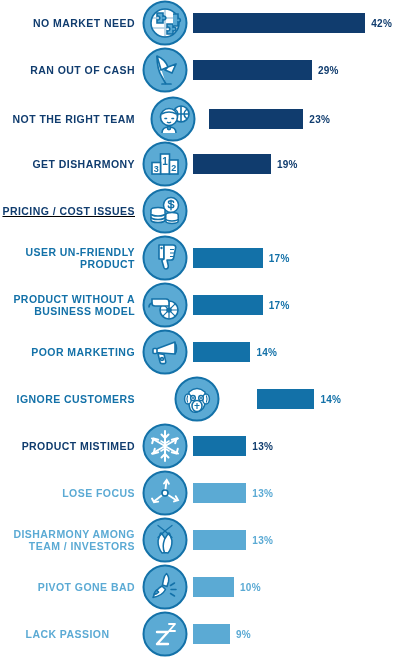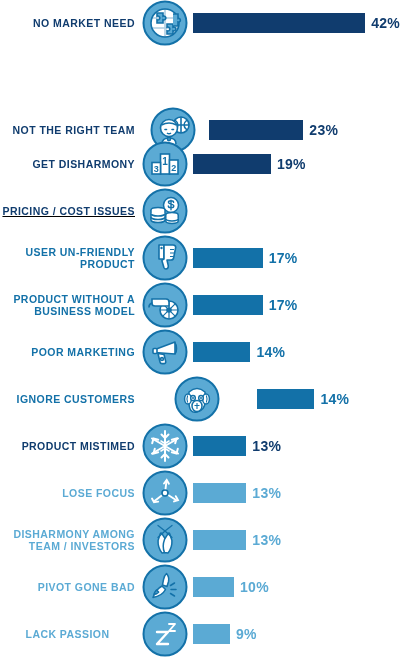--- a/index.html
+++ b/index.html
@@ -43,21 +43,21 @@
     flex:1 1 auto;
     display:flex;
     align-items:center;
     padding-left:5px;
   }
   .bar{
     height:20px;
     border-radius:0;
   }
   .pct{
-    font-size:14px;
+    font-size:10px;
     font-weight:bold;
     padding-left:6px;
     letter-spacing:0.3px;
     white-space:nowrap;
   }
 </style>
 </head>
 <body>
 
 <div id="chart">
@@ -73,21 +73,39 @@
             <path d="M25 24h6v3.2a2 2 0 1 1 0 3.6V34h-6v-3.2a2 2 0 1 0 0-3.6Z" fill="#5BAAD4"></path>
             <path d="M31 14h5v4.5a1.8 1.8 0 1 1 0 3.4V26h-5" fill="#5BAAD4"></path>
           </g>
         </svg>
       </div>
       <div class="barwrap">
         <div class="bar" style="width: 172.2px; background: rgb(16, 60, 110);"></div>
         <div class="pct" style="color: rgb(16, 60, 110);">42%</div>
       </div>
     </div>
-    <div class="row" style="top: 107px; gap: 8px;">
+    <div class="row" style="top: 47px;">
+      <div class="label" style="color: rgb(16, 60, 110);">RAN OUT OF CASH</div>
+      <div class="icon">
+        <svg viewBox="0 0 46 46" xmlns="http://www.w3.org/2000/svg">
+          <circle cx="23" cy="23" r="21.5" fill="#5BAAD4" stroke="#1371A8" stroke-width="2"></circle>
+          <g fill="none" stroke="#1371A8" stroke-width="1.7" stroke-linejoin="round">
+            <path d="M15 9c0 9 1 15 5 21l4 7" fill="#ffffff"></path>
+            <path d="M15 9c5 2 9 6 11 11l-7 3Z" fill="#ffffff"></path>
+            <path d="M26 20l8-3-4 9-7-3Z" fill="#ffffff"></path>
+            <path d="M20 37h9" stroke-linecap="round"></path>
+          </g>
+        </svg>
+      </div>
+      <div class="barwrap">
+        <div class="bar" style="width: 118.9px; background: rgb(16, 60, 110);"></div>
+        <div class="pct" style="color: rgb(16, 60, 110);">29%</div>
+      </div>
+    </div>
+    <div class="row" style="top: 96px; gap: 8px;">
       <div class="label" style="color: rgb(16, 60, 110);">NOT THE RIGHT TEAM</div>
       <div class="icon">
         <svg viewBox="0 0 46 46" xmlns="http://www.w3.org/2000/svg">
           <circle cx="23" cy="23" r="21.5" fill="#5BAAD4" stroke="#1371A8" stroke-width="2"></circle>
           <g fill="none" stroke="#1371A8" stroke-width="1.6">
             <circle cx="31" cy="18" r="8" fill="#ffffff"></circle>
             <path d="M23 18h16M31 10v16M25 13q6 5 0 10M37 13q-6 5 0 10"></path>
             <circle cx="19" cy="21" r="8.5" fill="#ffffff"></circle>
             <path d="M11.5 18q7.5-4 15 0"></path>
             <path d="M15 22.5h1.5M22 22.5h1.5" stroke-linecap="round"></path>

